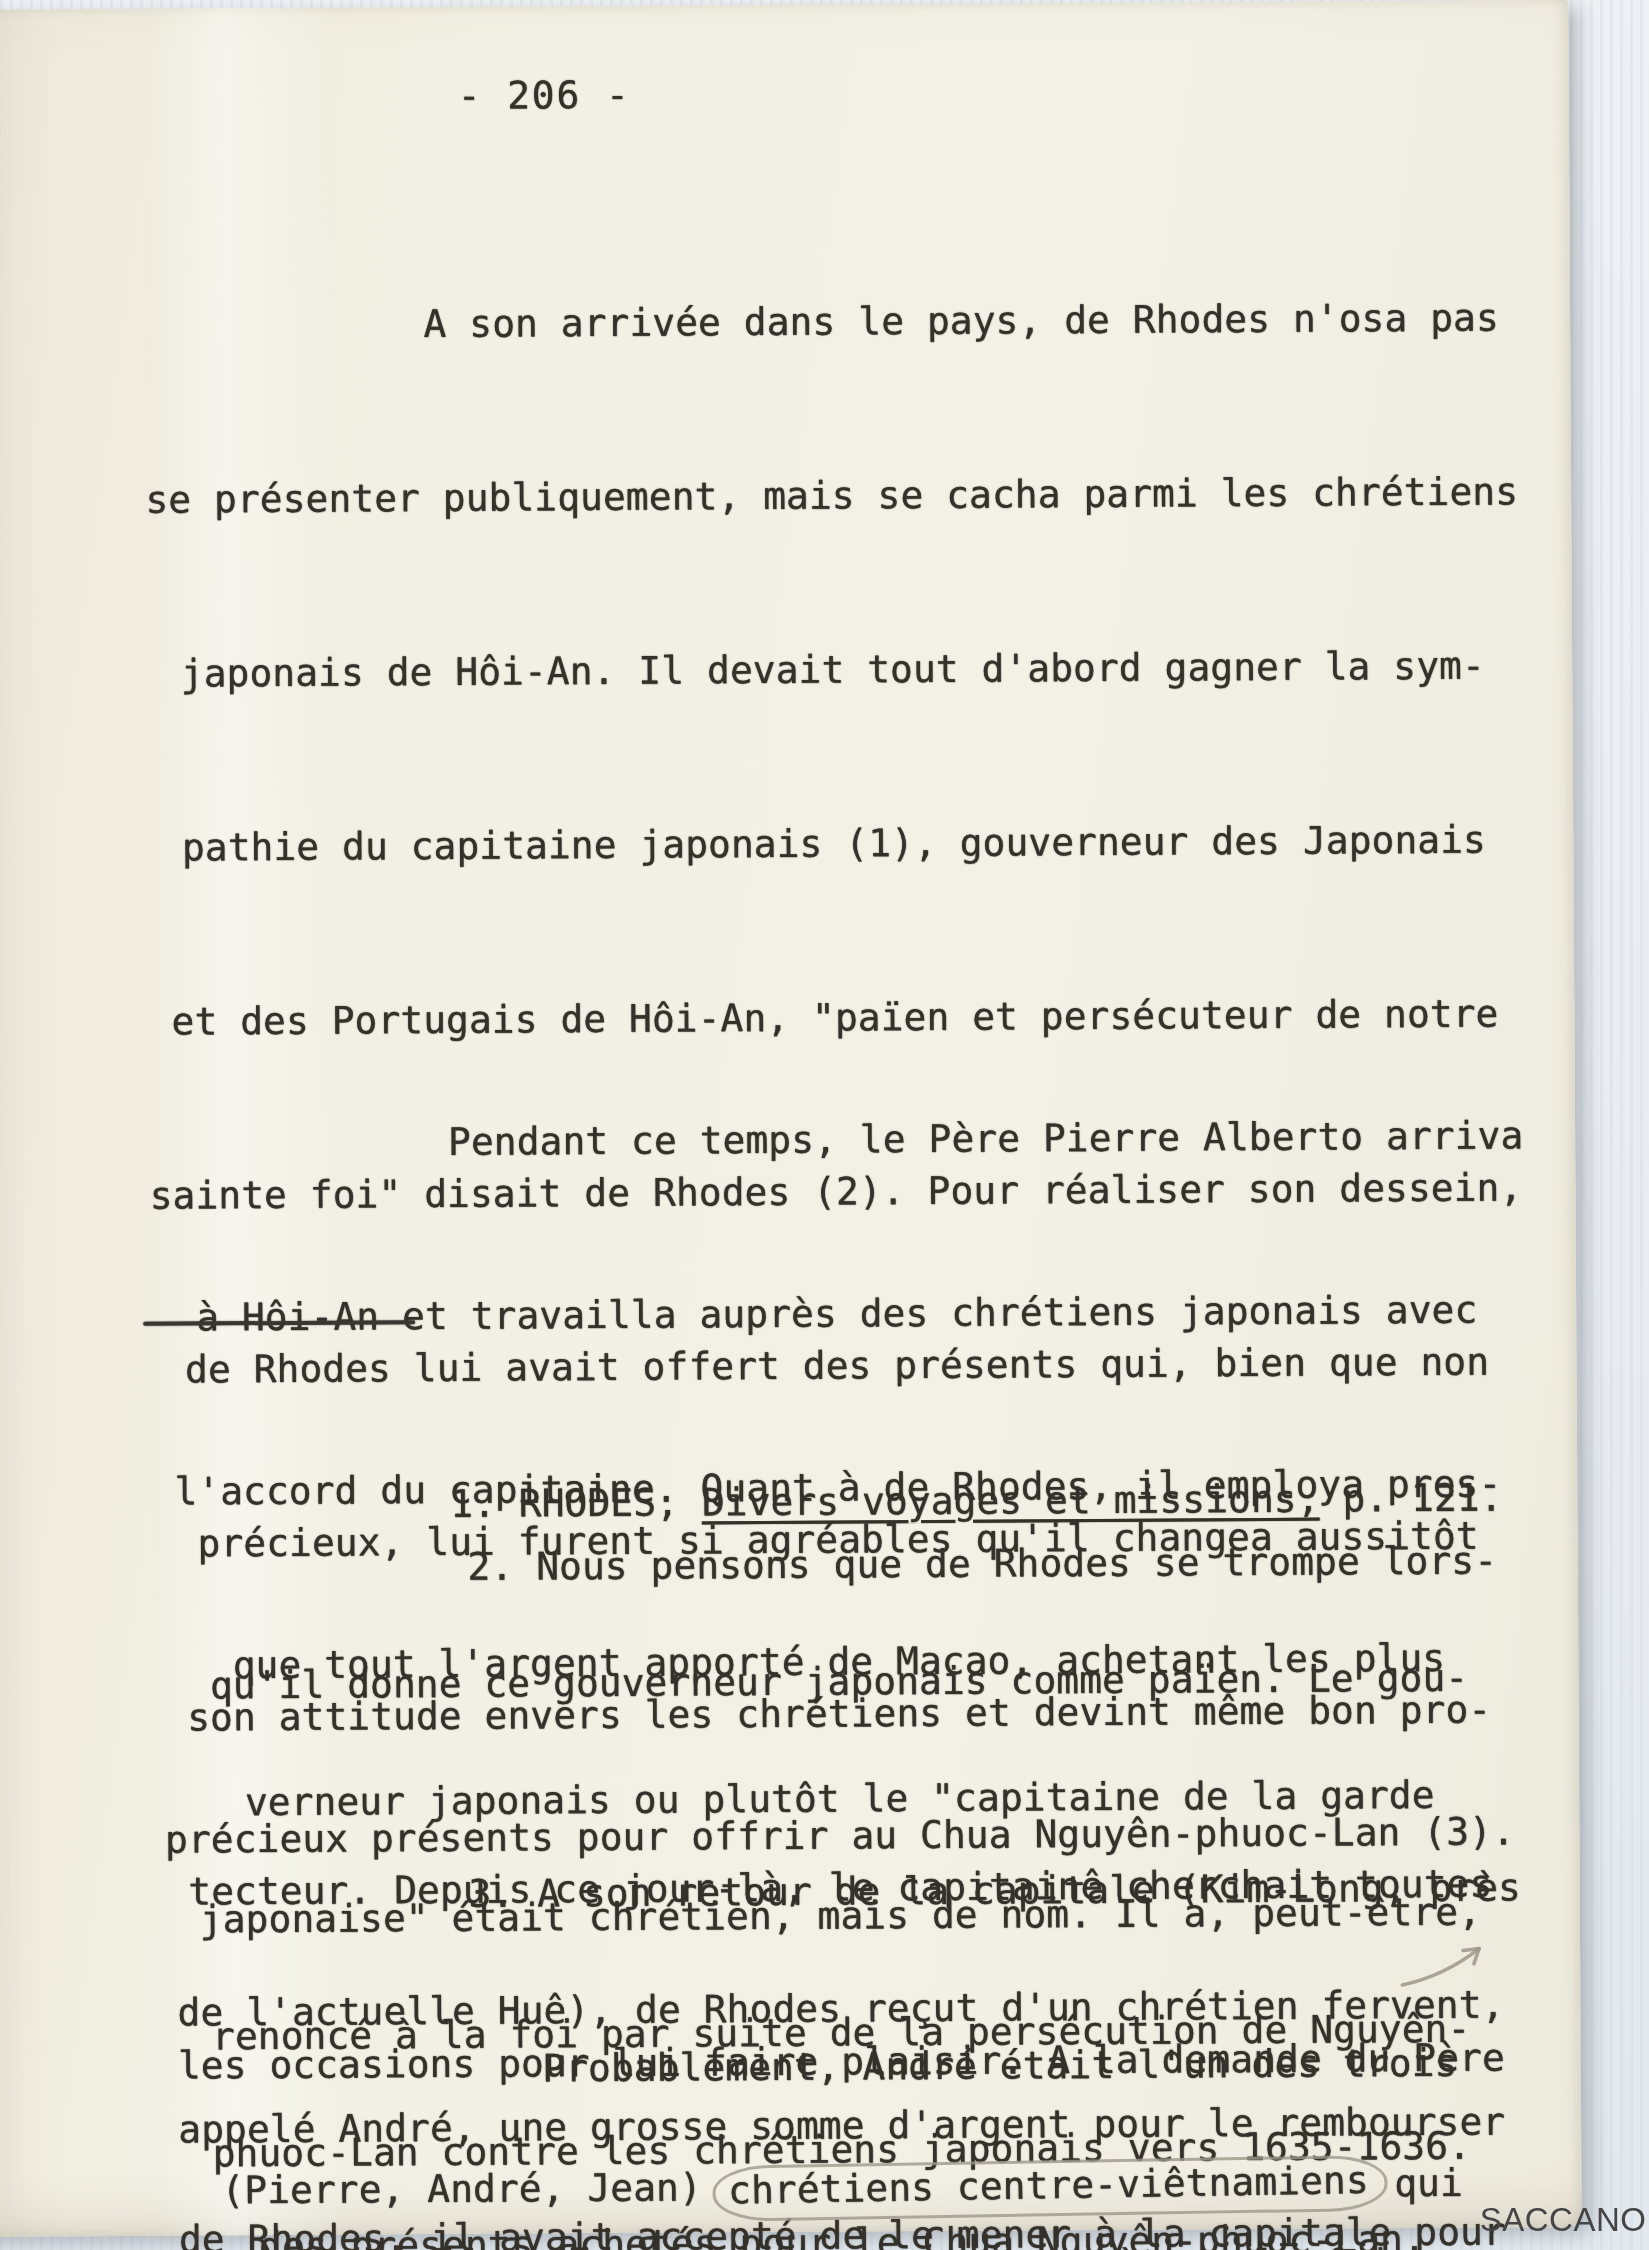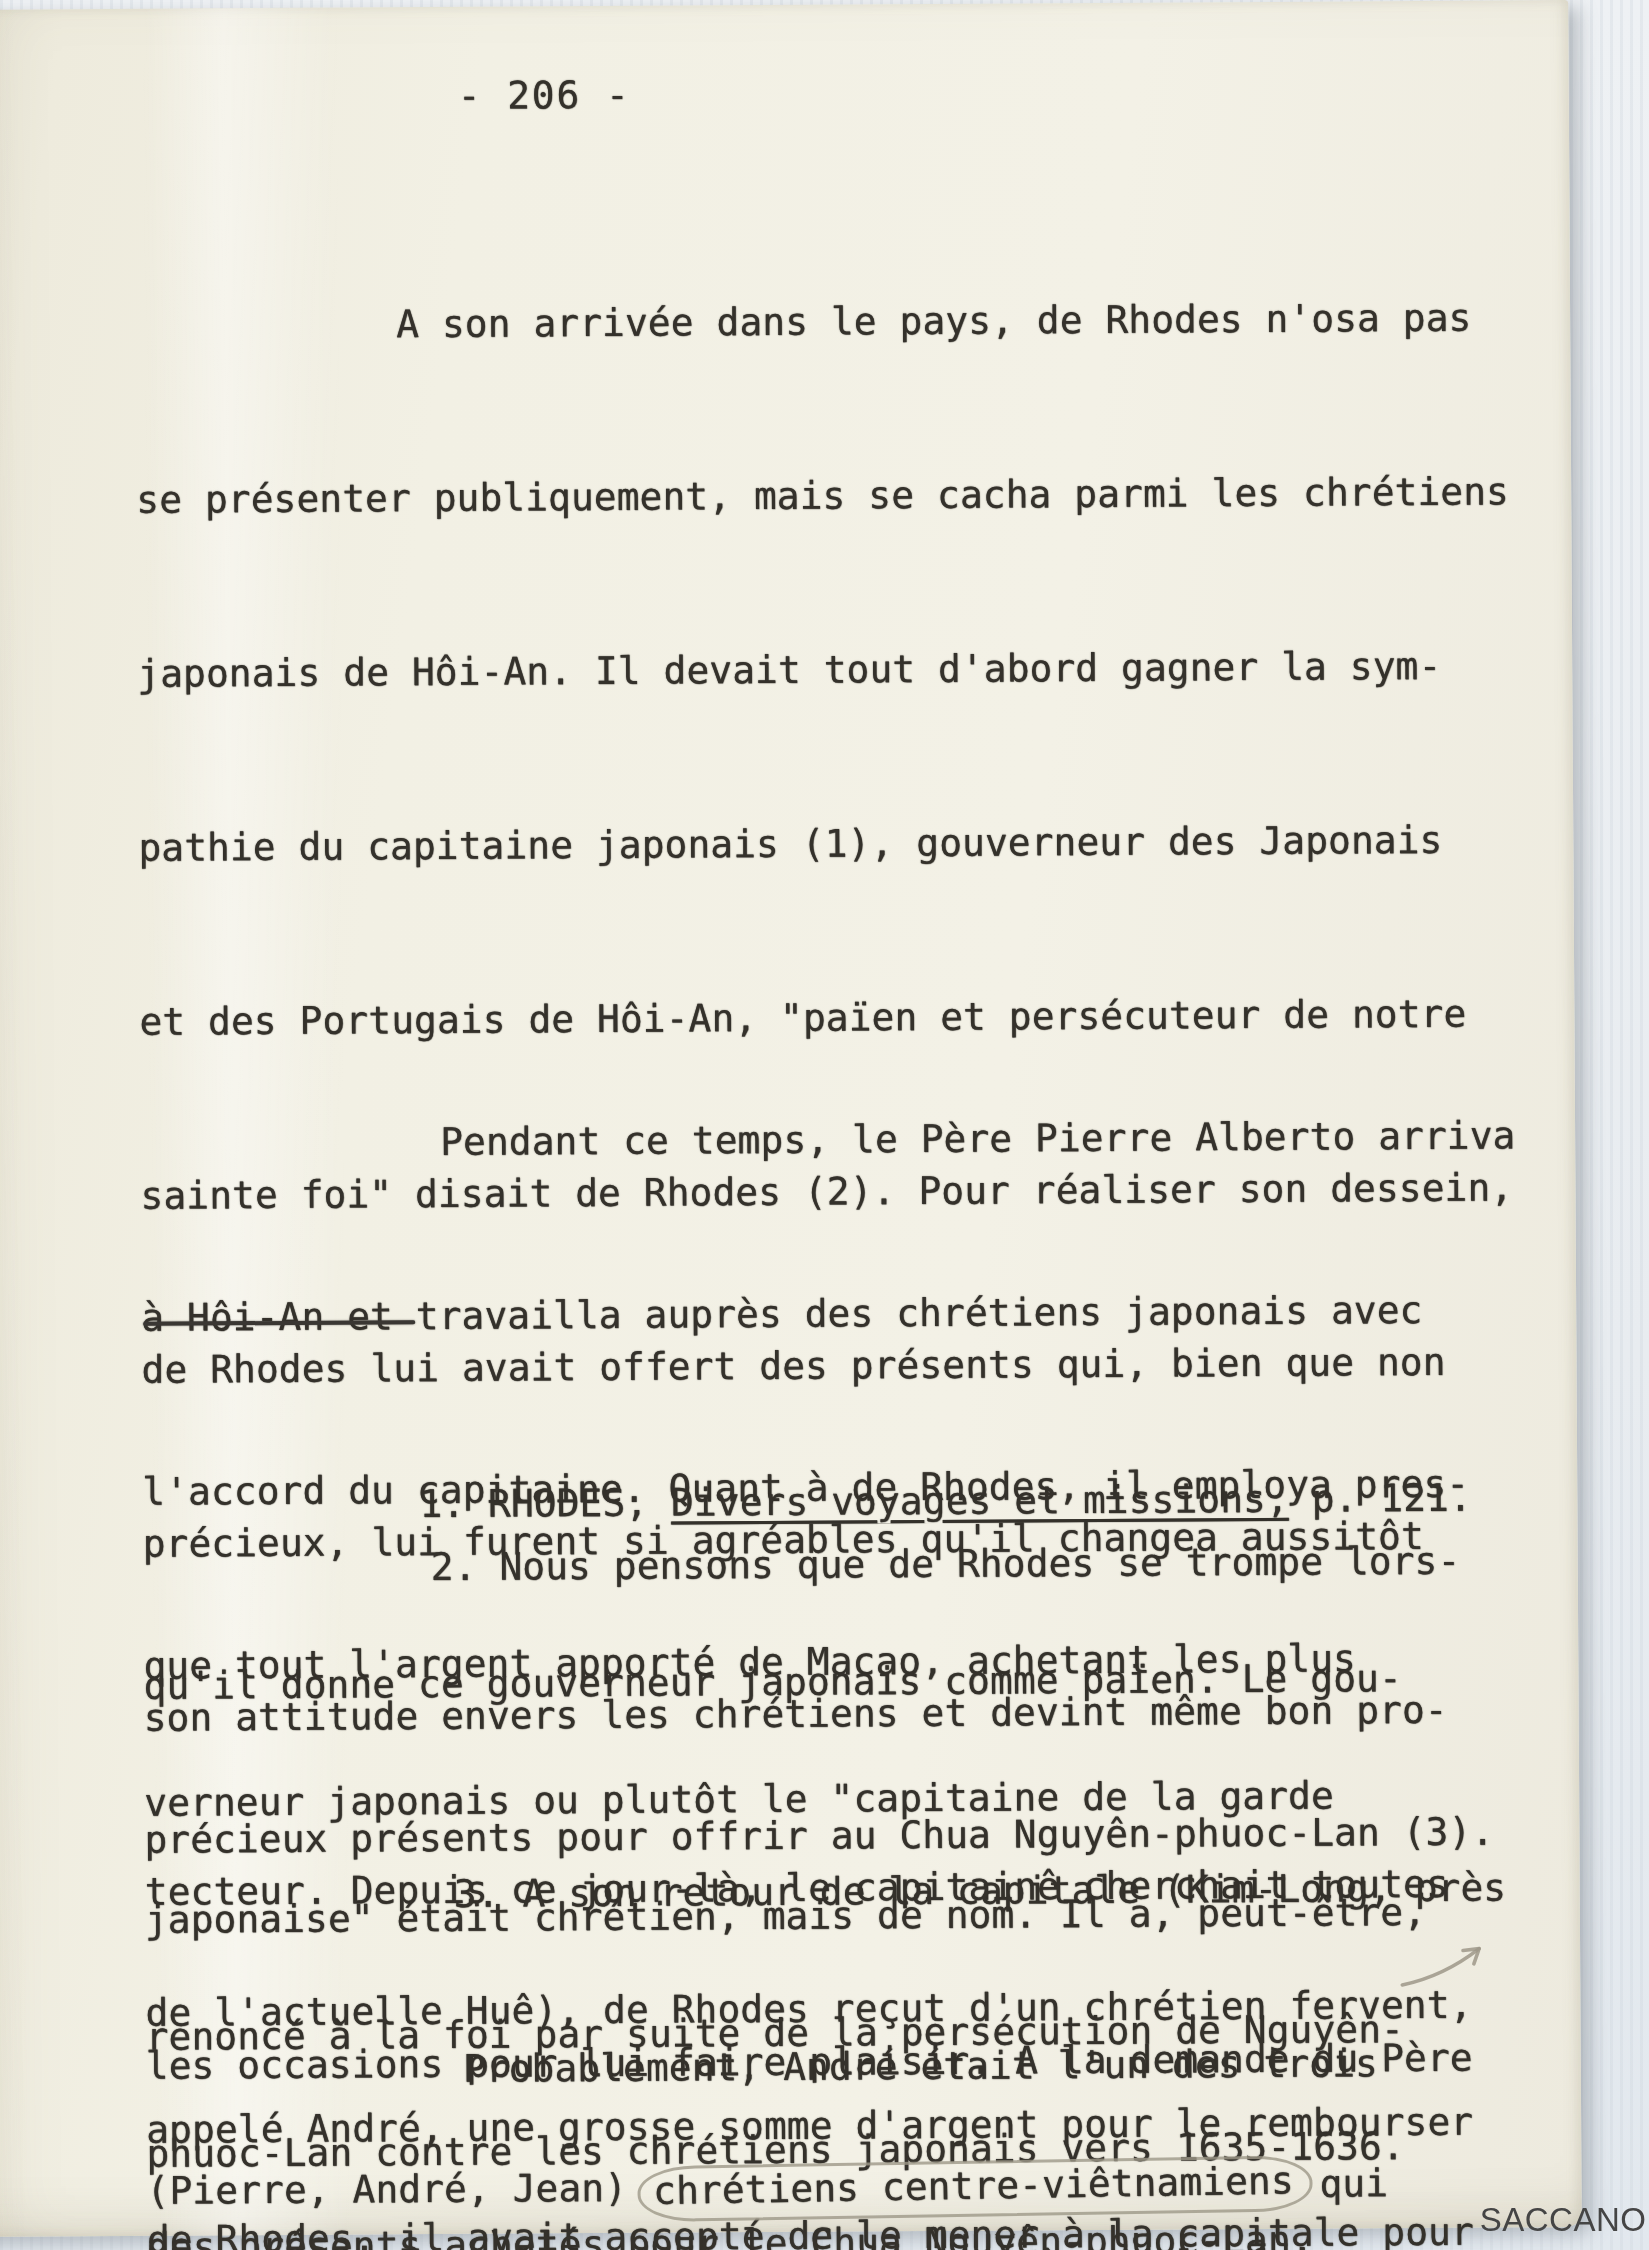--- a/index.html
+++ b/index.html
@@ -6,20 +6,21 @@
   body{
     width:1650px;height:2250px;position:relative;overflow:hidden;
     background:#e9edf1;
     font-family:"DejaVu Sans Mono","Liberation Mono",monospace;
   }
   .scan{
     position:absolute;inset:0;
     background:
       repeating-linear-gradient(90deg, rgba(203,211,219,.30) 0 2.7px, rgba(235,240,245,0) 2.7px 10px),
       linear-gradient(180deg,#eef1f4 0%,#e8ecf0 60%,#e2e8ee 100%);
+    text-align: center;
   }
   .paper{
     position:absolute;left:-45px;top:5.4px;width:1620px;height:2227px;
     background:linear-gradient(98deg,#e6e3d4 0%,#eeebdd 6%,#f2f0e4 28%,#f3f1e6 62%,#edeade 100%);
     border-radius:3.6px 3.6px 20px 9px / 3.6px 3.6px 10.8px 7.2px;
     transform:rotate(-0.35deg);
     box-shadow:
       10.8px 7.2px 18px rgba(105,112,122,.38),
       inset -4.5px 0 10.8px rgba(150,143,120,.20),
       inset 0 -41px 58px -43px rgba(138,130,105,.30),

